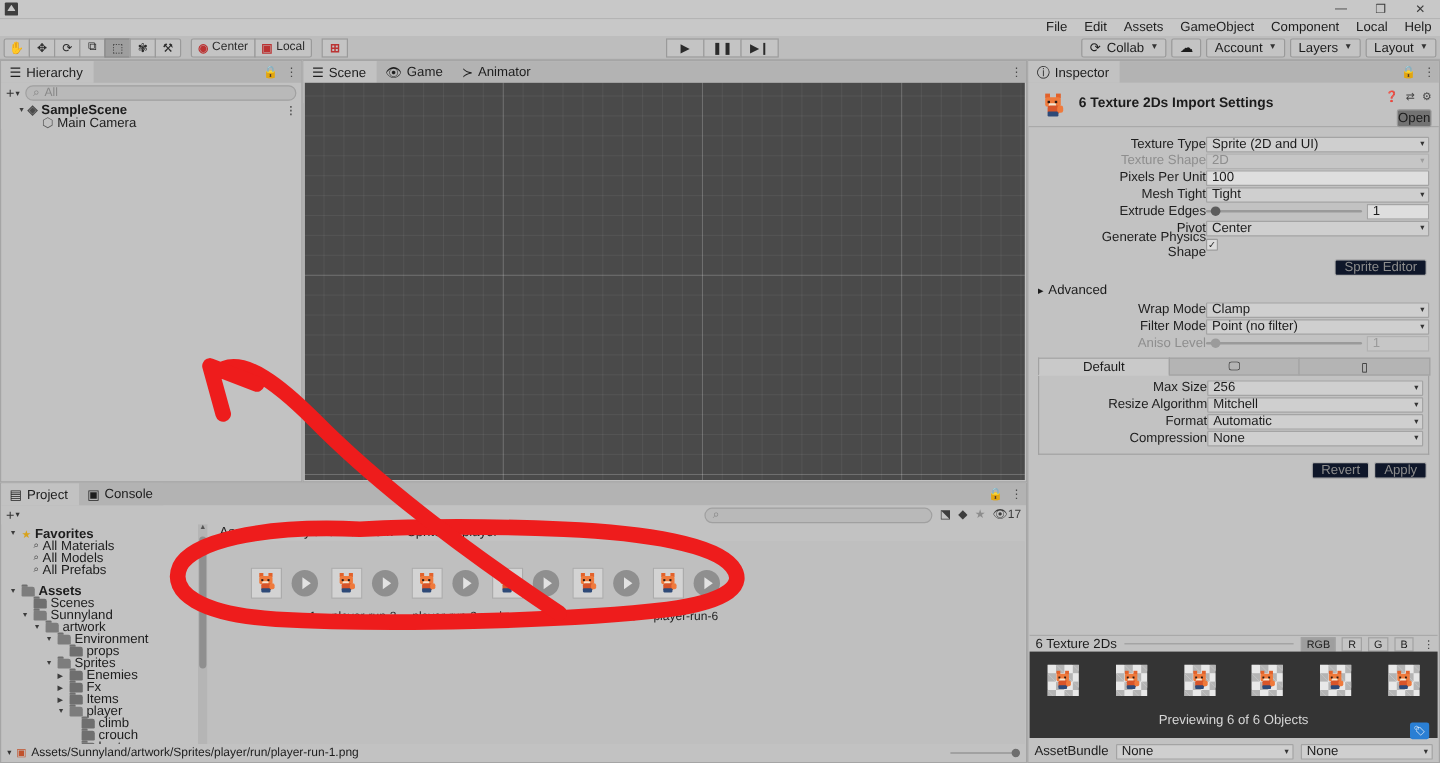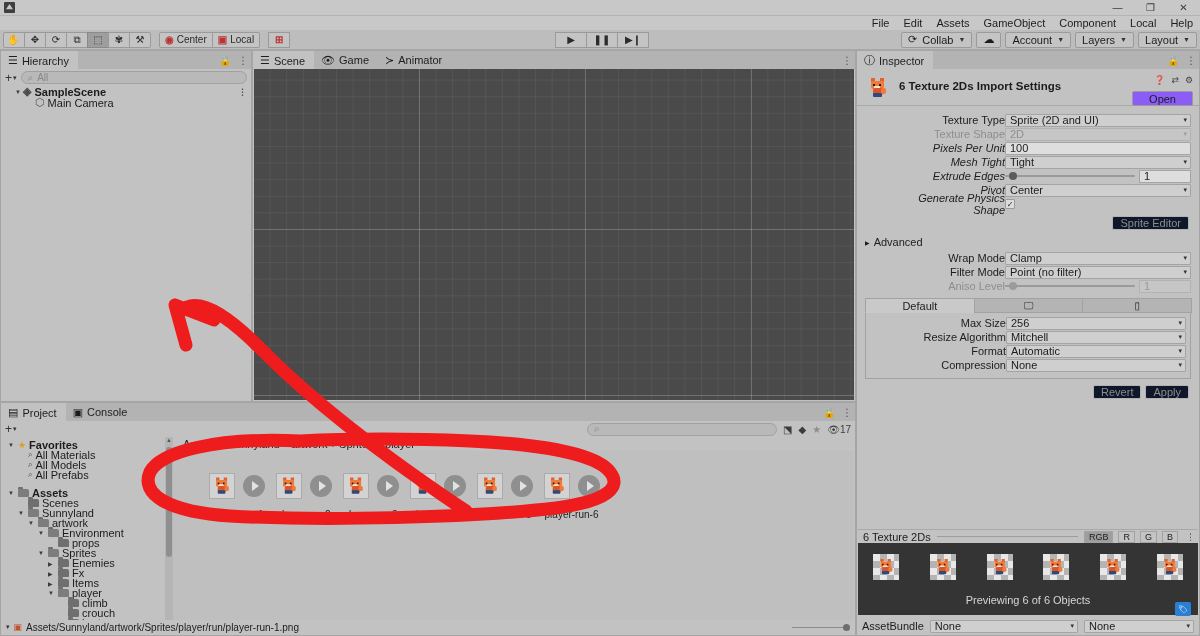--- a/index.html
+++ b/index.html
@@ -104,25 +104,25 @@
   .slider{width:58px;height:10px;position:relative;display:flex;align-items:center;}
   .slider .trk{width:100%;height:1px;background:#8c8c8c;}
   .slider .knb{position:absolute;right:0;width:7px;height:7px;border-radius:50%;background:#6e6e6e;}
 
   
   #inspector{left:856px;top:50px;width:344px;height:586px;}
   .ins-head{display:flex;align-items:flex-start;padding:6px 6px 4px 8px;gap:8px;background:#c2c2c2;position:relative;border-bottom:1px solid #a9a9a9;}
   .ins-icon{width:26px;height:26px;display:flex;align-items:center;justify-content:center;}
   .ins-title{font-size:11.5px;font-weight:bold;padding-top:5px;}
   .ins-head-ico{position:absolute;right:6px;top:6px;display:flex;gap:6px;color:#444;font-size:9px;}
-  .openbtn{position:absolute;right:6px;top:22px;height:15px;padding:0 16px;background:#8b5cf6;border:1px solid #9a9a9a;border-radius:2px;display:flex;align-items:center;font-size:11px;}
+  .openbtn{position:absolute;right:6px;top:22px;height:15px;padding:0 0;background:#737373;border:1px solid #9a9a9a;border-radius:2px;display:flex;align-items:center;font-size:11px;}
   .ins-body{padding:8px 8px 0 8px;}
   .frow{height:12px;display:flex;align-items:center;margin-bottom:2px;text-align:right;}
   .flabel{width:140px;font-size:11px;color:#1d1d1d;}
-  .flabel.ind{padding-left:24px;font-style:italic;}
+  .flabel.ind{padding-left:24px;}
   .flabel.dis{color:#8e8e8e;}
   .fctl{flex:1;position:relative;}
   .dd{height:13px;background:#cfcfcf;border:1px solid #a4a4a4;display:flex;align-items:center;padding:0 4px;font-size:11px;border-radius:1px;position:relative;}
   .dd.dis{background:#c6c6c6;color:#8e8e8e;border-color:#b2b2b2;}
   .dd:after{content:"▾";position:absolute;right:3px;font-size:7px;color:#333;}
   .dd.dis:after{color:#9d9d9d;}
   .txtf{height:13px;background:#dedede;border:1px solid #a4a4a4;display:flex;align-items:center;padding:0 4px;font-size:11px;border-radius:1px;}
   .sld{display:flex;align-items:center;gap:4px;}
   .sld .trk{flex:1;height:2px;background:#9a9a9a;position:relative;border-radius:1px;}
   .sld .knb{position:absolute;left:4px;top:-3px;width:8px;height:8px;border-radius:50%;background:#5c5c5c;}

